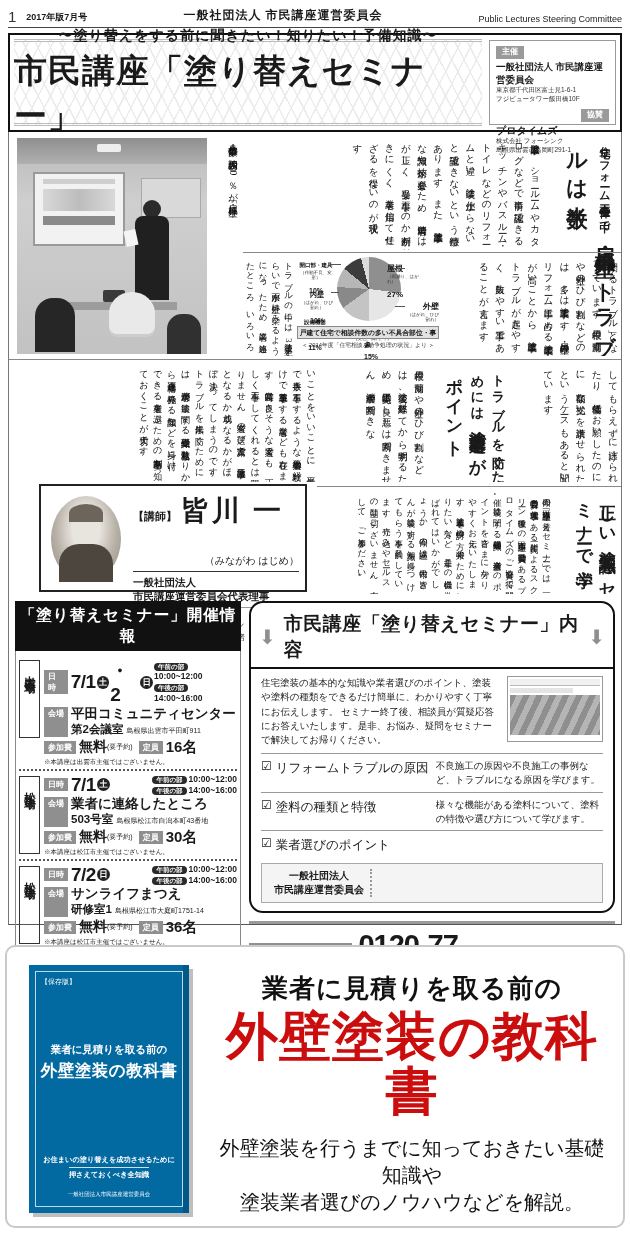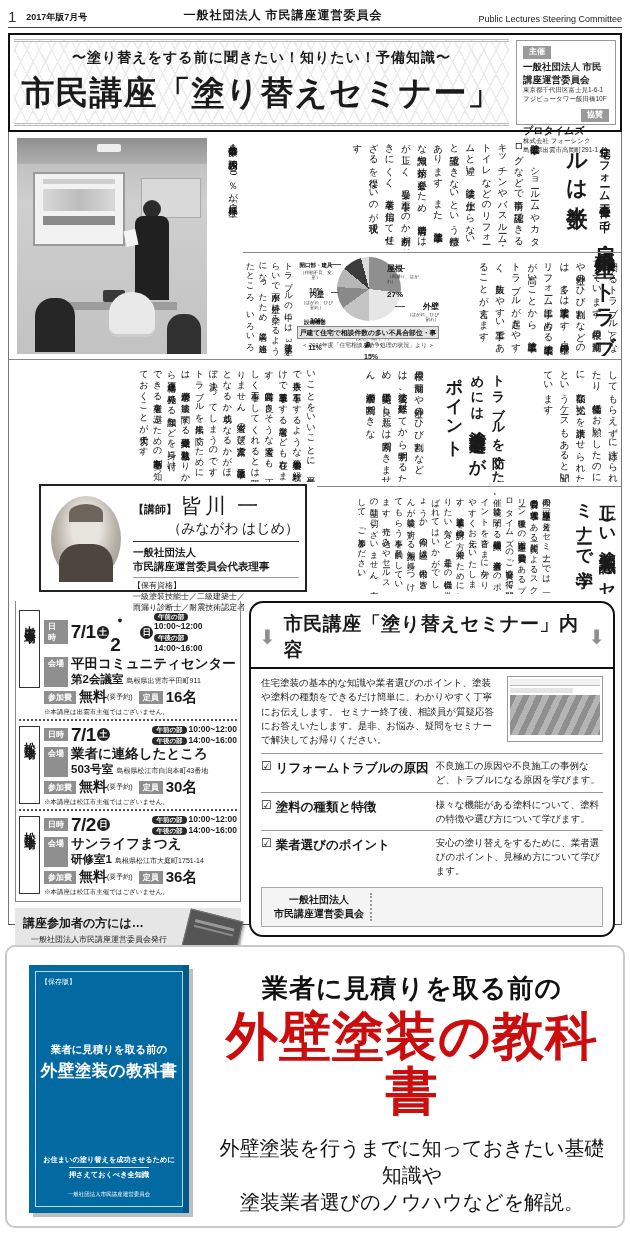--- a/index.html
+++ b/index.html
@@ -15,21 +15,21 @@
 
   
   .banner { position:absolute; left:8px; top:33px; width:614px; height:99px; border:2px solid #111; background:#fff; display:flex; }
   .banner-pattern { position:relative; flex:1; margin:4px 3px 4px 4px; border-top:3px double #bbb; border-bottom:3px double #bbb;
       background:
         repeating-linear-gradient(63deg,#ececec 0 1.5px,transparent 1.5px 11px),
         repeating-linear-gradient(-63deg,#ececec 0 1.5px,transparent 1.5px 11px);
       display:flex; flex-direction:column; justify-content:center; align-items:center; }
   .tagline { font-family:"Liberation Serif",serif; font-weight:bold; font-size:14px; letter-spacing:1px; }
   .main-title { font-family:"Liberation Serif",serif; font-weight:bold; font-size:33px; letter-spacing:1px; margin-top:4px; }
-  .orgbox { width:100px; margin:5px 4px; border:1px solid #999; background:#fff; padding:5px 6px; font-size:7.5px; line-height:1.35; }
+  .orgbox { width:127px; margin:5px 4px; border:1px solid #999; background:#fff; padding:5px 6px; font-size:7.5px; line-height:1.35; }
   .orgbox .tag { display:inline-block; background:#9a9a9a; color:#fff; font-size:8px; font-weight:bold; padding:1px 6px; margin-bottom:2px; }
   .orgbox .name { font-family:"Liberation Serif",serif; font-weight:bold; font-size:9.5px; }
   .orgbox .addr { color:#333; font-size:6.5px; }
   .orgbox .sp { margin-top:5px;text-align:right; }
   .orgbox .spname { font-weight:bold; font-size:10px; }
 
   
   .paper { position:absolute; left:8px; top:132px; width:614px; height:793px; border-left:1px solid #777; border-right:1px solid #777; border-bottom:1px solid #555; }
   .article { position:absolute; left:0; top:0; width:612px; height:465px; }
   .atext { position:absolute; writing-mode:vertical-rl; font-family:"Liberation Serif",serif; font-size:9.5px; line-height:1.7; letter-spacing:0.5px; overflow:hidden; color:#111; }
@@ -74,22 +74,22 @@
 
   
   .lecturer { position:absolute; left:30px; top:352px; width:268px; height:108px; border:2px solid #222; background:#fff; display:flex; padding:6px; }
   .lect-photo { width:78px; height:94px; background:#fff; position:relative; overflow:hidden; }
   .lect-oval { position:absolute; left:4px; top:4px; width:70px; height:86px; border-radius:50%; background:radial-gradient(ellipse at 50% 38%, #e8e4de 0 28%, #b9b2a8 60%, #8d867c 100%); }
   .lect-hair { position:absolute; left:22px; top:12px; width:34px; height:18px; border-radius:50% 50% 0 0; background:#6d655c; }
   .lect-suit { position:absolute; left:12px; top:52px; width:54px; height:38px; border-radius:20px 20px 0 0; background:#4c463f; }
   .lect-right { flex:1; padding-left:8px; font-family:"Liberation Serif",serif; }
   .lect-nameline { border-bottom:1px solid #333; padding-bottom:3px; }
   .lect-label { font-size:11px; font-weight:bold; }
-  .lect-name { font-size:21px; font-weight:normal; letter-spacing:3px; }
-  .lect-kana { font-size:14px; }
+  .lect-name { font-size:28px; font-weight:bold; letter-spacing:3px; }
+  .lect-kana { font-size:10px;margin-top:24px; }
   .lect-titles { font-size:10.5px; font-weight:bold; margin-top:4px; line-height:1.3; }
   .lect-quals { border-top:1px solid #999; margin-top:4px; padding-top:3px; font-size:8px; line-height:1.35; }
 
   
   .bottom { position:absolute; left:0; top:465px; width:612px; height:328px; display:flex; }
   .sched-col { width:236px; padding:4px 4px 0 6px; }
   .sched-head { background:#111; color:#fff; text-align:center; font-size:15.5px; font-weight:bold; padding:4px 0; letter-spacing:1px; }
   .sched-box { border:1px solid #888; border-top:none; padding:4px 3px 2px 3px; }
   .venue-row { display:flex; padding:3px 0 2px 0; }
   .venue-row + .venue-row { border-top:2px dotted #555; }
@@ -129,21 +129,21 @@
   .arrow-down { color:#8f8f8f; font-size:20px; margin:0 8px; line-height:1; }
   .cb-intro { display:flex; padding:7px 0 6px 0; }
   .cb-intro-text { flex:1; font-size:9.5px; line-height:1.5; padding-right:8px; }
   .thumb { width:96px; height:66px; border:1px solid #999; background:#fff; padding:2px; }
   .thumb .t-head { height:7px; border-bottom:1px solid #bbb; background:#f0f0f0; }
   .thumb .t-sub { height:5px; background:#e4e4e4; margin-top:2px; width:70%; }
   .thumb .t-img { height:40px; margin-top:2px; background:
       repeating-linear-gradient(115deg,#8f8f8f 0 6px,#b5b5b5 6px 12px); }
   .check-row { display:flex; align-items:flex-start; border-top:1px solid #999; padding:5px 0; }
   .check-ic { font-size:12px; margin-right:4px; line-height:1.2; }
-  .check-label { width:160px; font-size:12.5px; font-weight:bold; line-height:1.3; padding-top:1px; }
+  .check-label { width:160px; font-size:12.5px; font-weight:normal; line-height:1.3; padding-top:1px; }
   .check-desc { flex:1; font-size:9.5px; line-height:1.45; }
   .cb-org { display:flex; border:1px solid #aaa; background:#f4f4f4; margin:4px 0 8px 0; padding:5px 6px; }
   .cb-org-name { width:104px; font-size:10px; font-weight:bold; text-align:center; border-right:2px dotted #999; margin-right:8px; display:flex; flex-direction:column; justify-content:center; line-height:1.4; }
   .cb-org-desc { flex:1; font-size:8.8px; line-height:1.5; }
 
   .contact { margin-top:8px; border-top:3px solid #9a9a9a; border-bottom:3px solid #9a9a9a; padding:5px 0; }
   .contact-row { display:flex; align-items:center; }
   .contact-row + .contact-row { margin-top:5px; }
   .contact-label { background:#8f8f8f; color:#fff; font-size:10.5px; font-weight:bold; padding:5px 7px; letter-spacing:0.5px; }
   .contact-number { font-size:29px; font-weight:bold; letter-spacing:-1px; margin:0 6px; font-family:"Liberation Sans",sans-serif; }
@@ -306,20 +306,21 @@
           <div>一級塗装技能士／二級建築士／</div>
           <div>雨漏り診断士／耐震技術認定者</div>
         </div>
       </div>
     </div>
   </div>
 
   <div class="bottom">
 
     <div class="sched-col">
+      <div class="sched-head">「塗り替えセミナー」開催情報</div>
       <div class="sched-box">
 
         <div class="venue-row">
           <div class="venue-tag">出雲会場</div>
           <div class="venue-info">
             <div class="dline">
               <span class="badge">日時</span>
               <span class="date">7/1</span>
               <span class="wd">土</span>
               <span class="dateb">・2</span>
@@ -448,21 +449,20 @@
           <span class="check-desc">不良施工の原因や不良施工の事例など、トラブルになる原因を学びます。</span>
         </div>
         <div class="check-row">
           <span class="check-ic">☑</span>
           <span class="check-label">塗料の種類と特徴</span>
           <span class="check-desc">様々な機能がある塗料について、塗料の特徴や選び方について学びます。</span>
         </div>
         <div class="check-row">
           <span class="check-ic">☑</span>
           <span class="check-label">業者選びのポイント</span>
-          <span class="check-desc">安心の塗り替えをするために、業者選びのポイント、見極め方について学びます。</span>
         </div>
 
         <div class="cb-org">
           <div class="cb-org-name">
             <span>一般社団法人</span>
             <span>市民講座運営委員会</span>
           </div>
         </div>
       </div>
 

